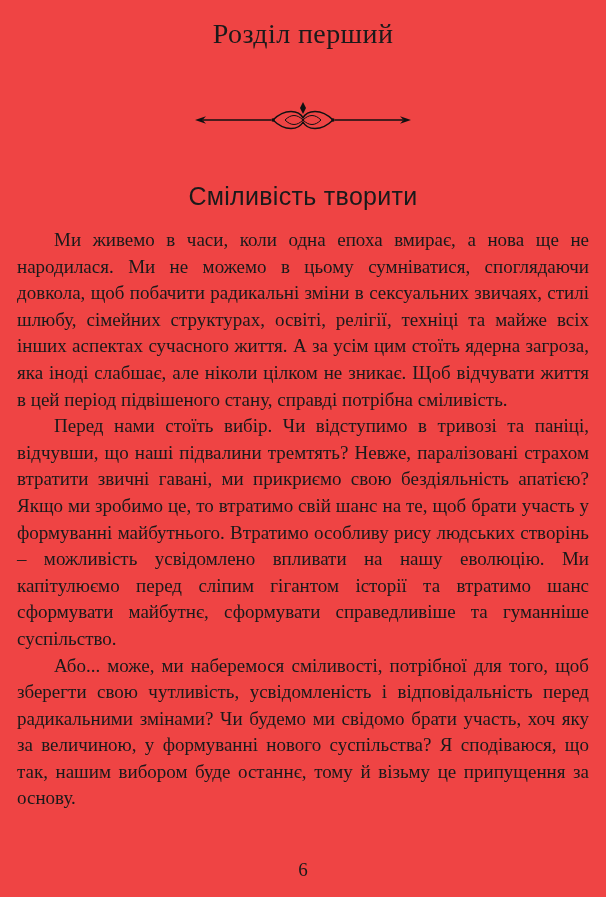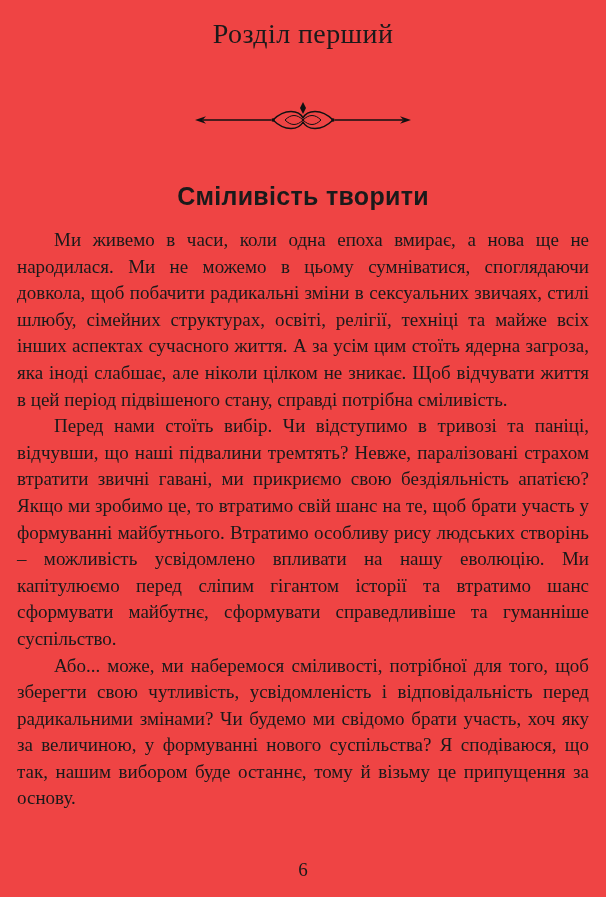--- a/index.html
+++ b/index.html
@@ -28,21 +28,21 @@
   }
   .ornament-wrap {
     margin-top: 50px;
     text-align: center;
     line-height: 0;
   }
   .section-title {
     margin: 46px 0 0 0;
     text-align: center;
     font-family: "Liberation Sans", "DejaVu Sans", sans-serif;
-    font-weight: 700;
+    font-weight: 400;
     font-size: 25px;
     letter-spacing: 0.3px;
   }
   .body-text {
     margin: 16px 17px 0 17px;
     text-align: justify;
     font-size: 19px;
     line-height: 26.6px;
   }
   .body-text p {

